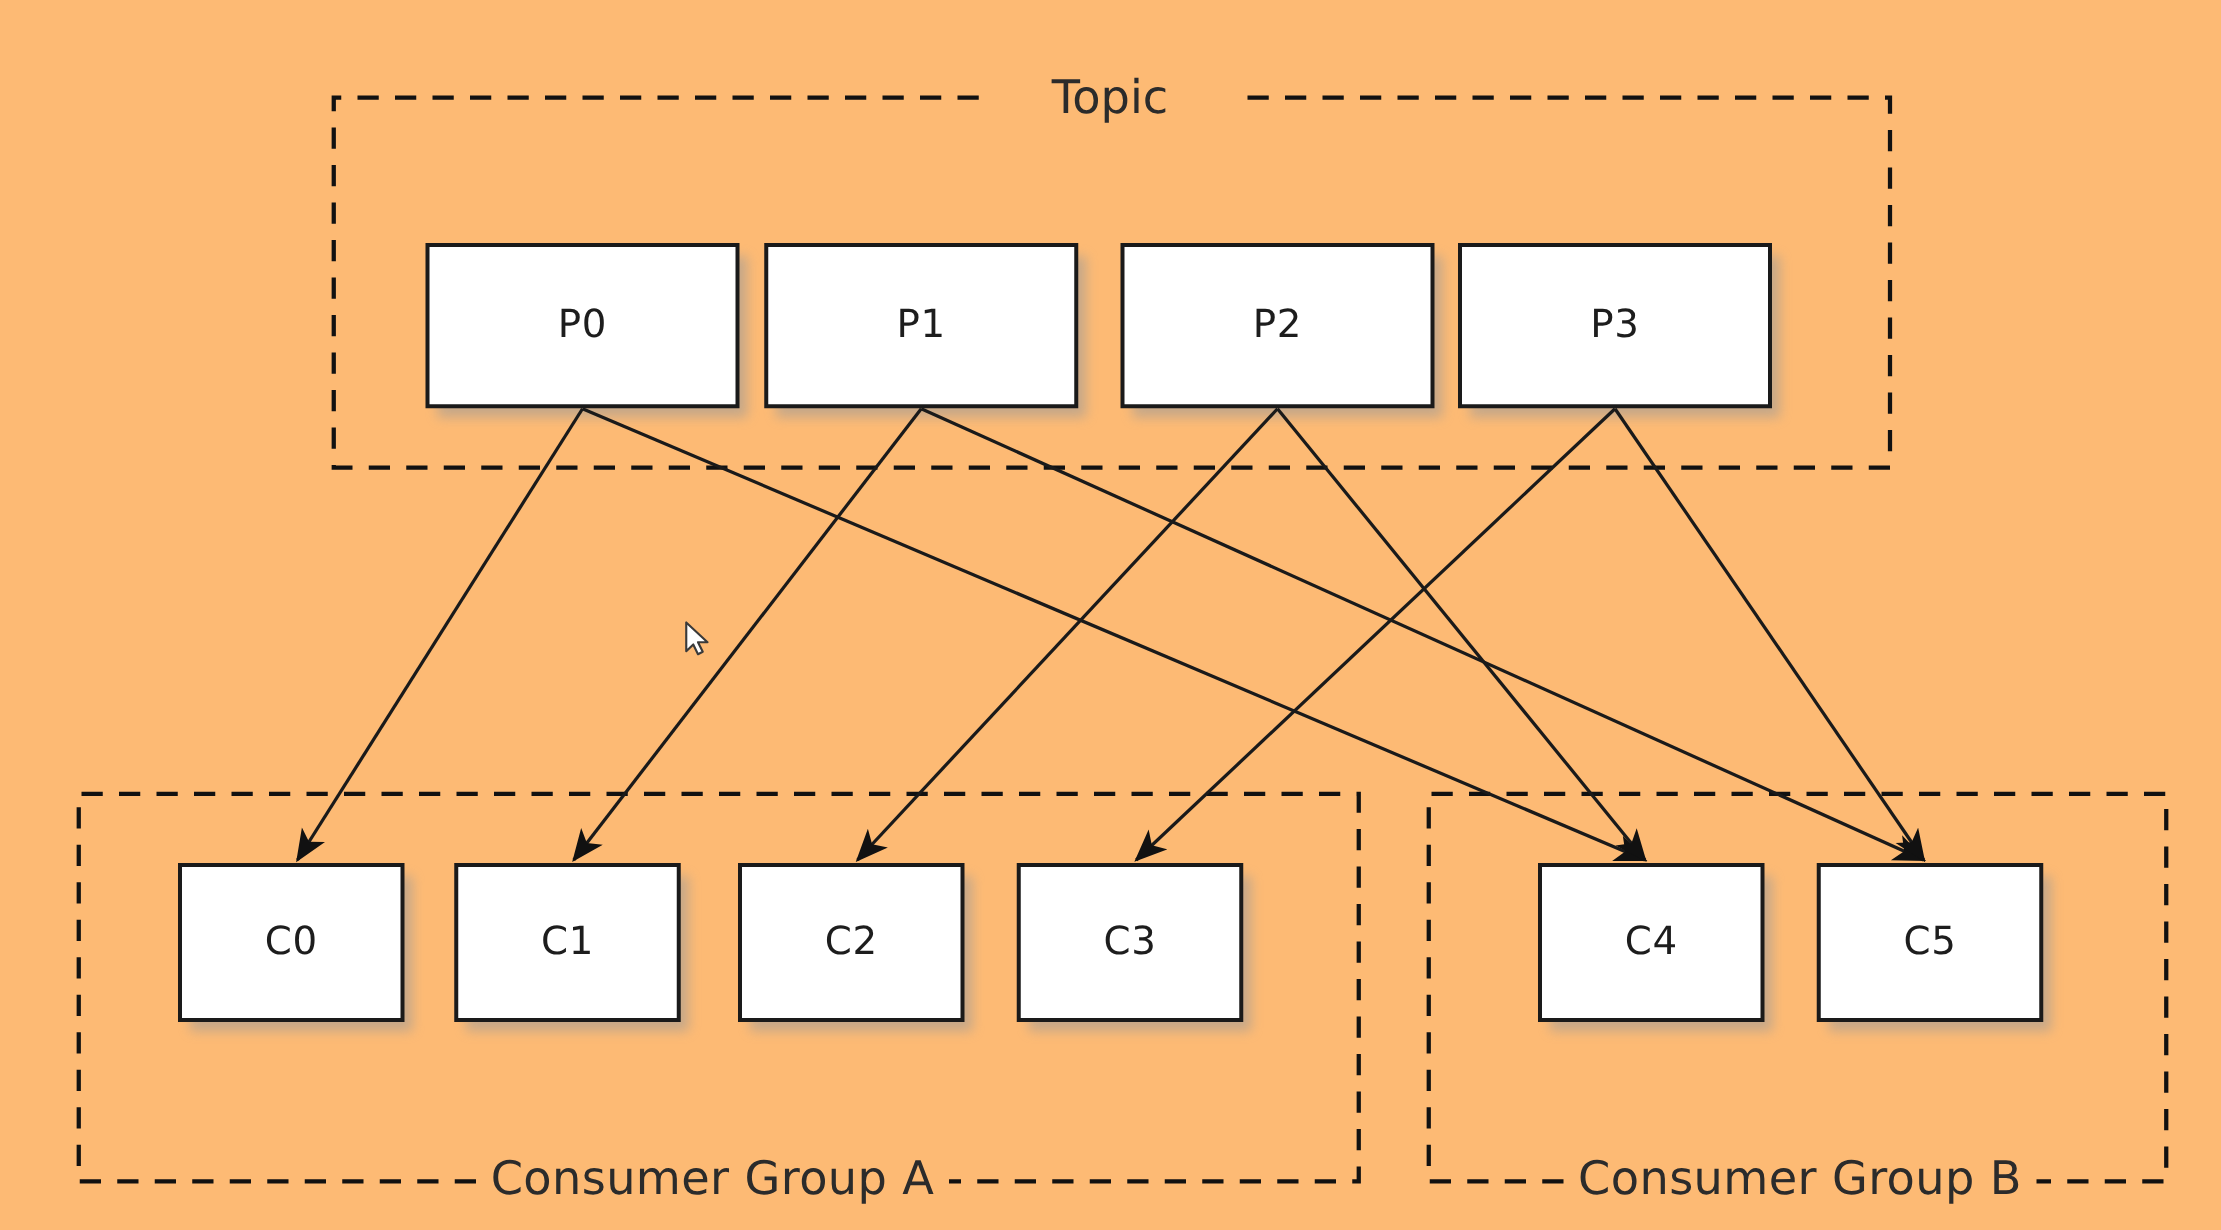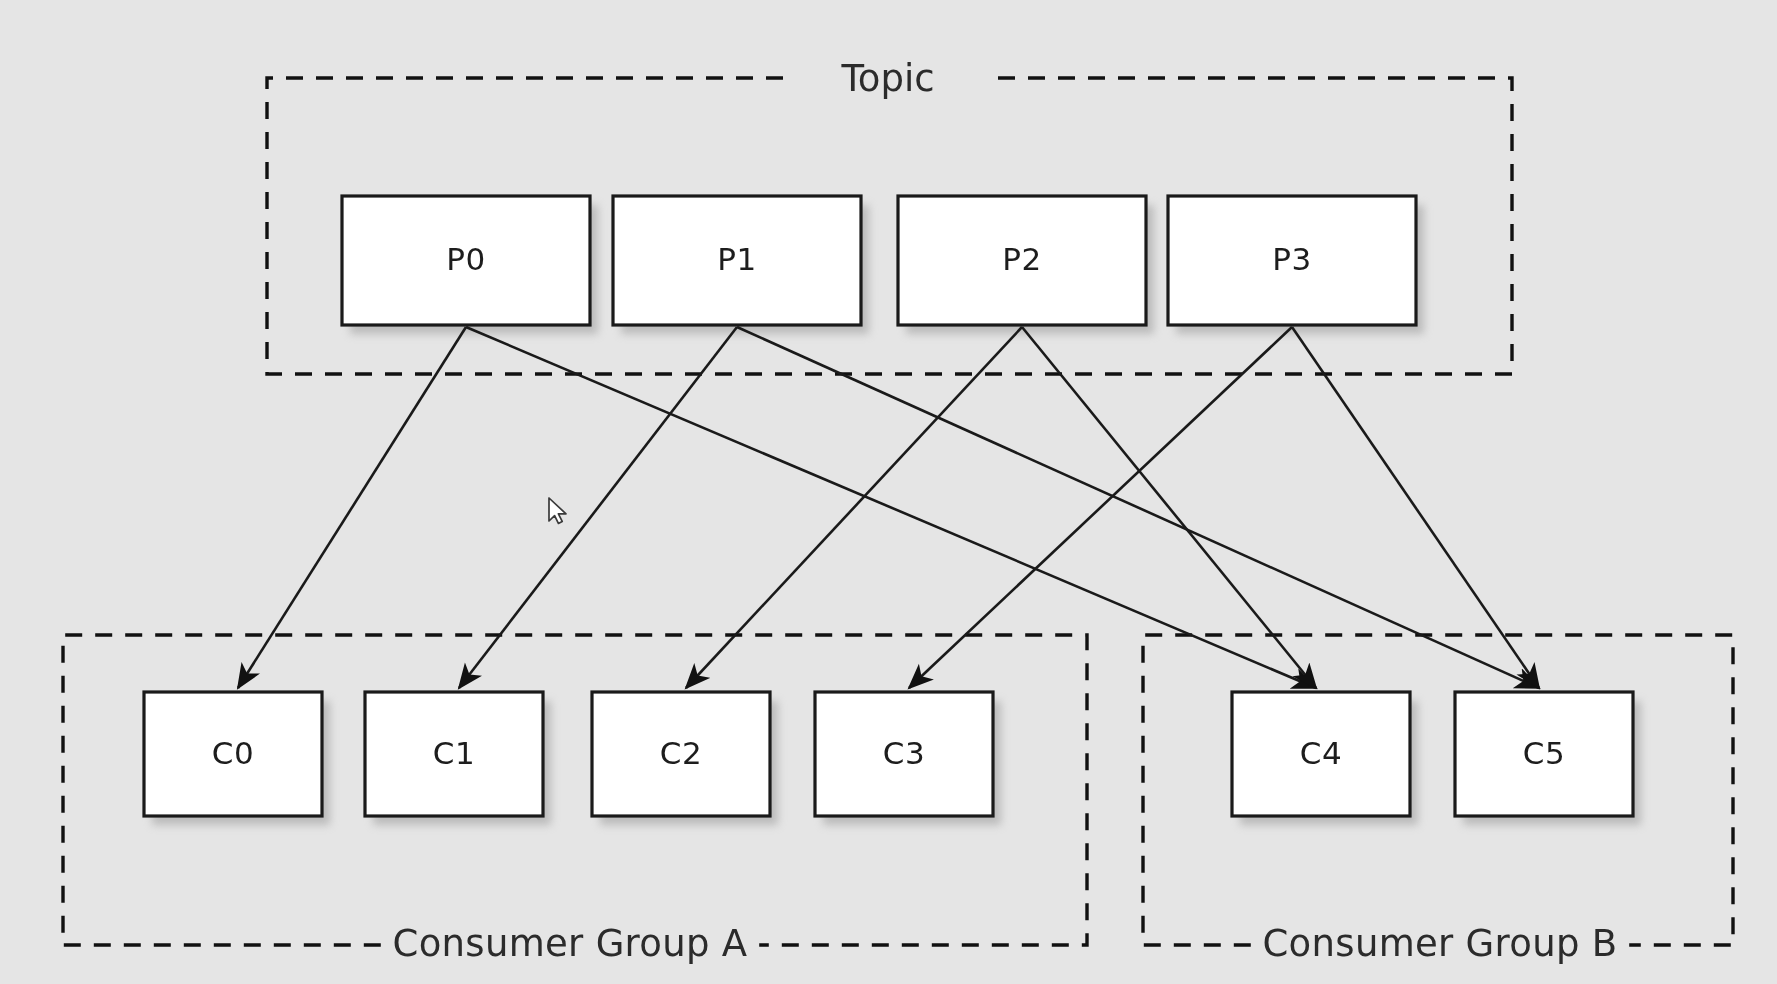--- a/index.html
+++ b/index.html
@@ -10,21 +10,21 @@
   body {
     width: 1777px;
     height: 984px;
     overflow: hidden;
     font-family: "DejaVu Sans", sans-serif;
   }
   #diagram-root {
     position: relative;
     width: 1777px;
     height: 984px;
-    background: #e5e5e5;
+    background: #fdba74;
   }
   svg#diagram-canvas {
     position: absolute;
     left: 0;
     top: 0;
     width: 1777px;
     height: 984px;
     display: block;
   }
   .box-rect {

